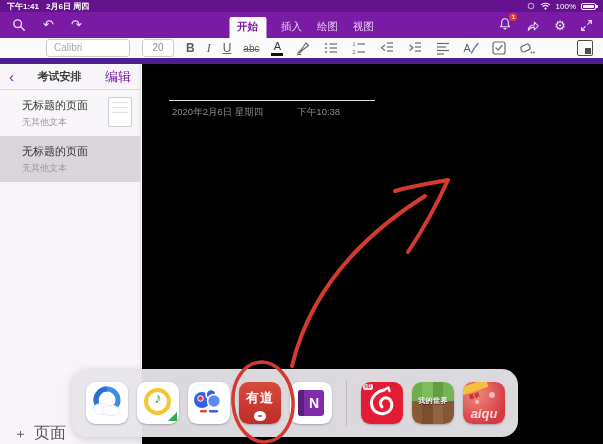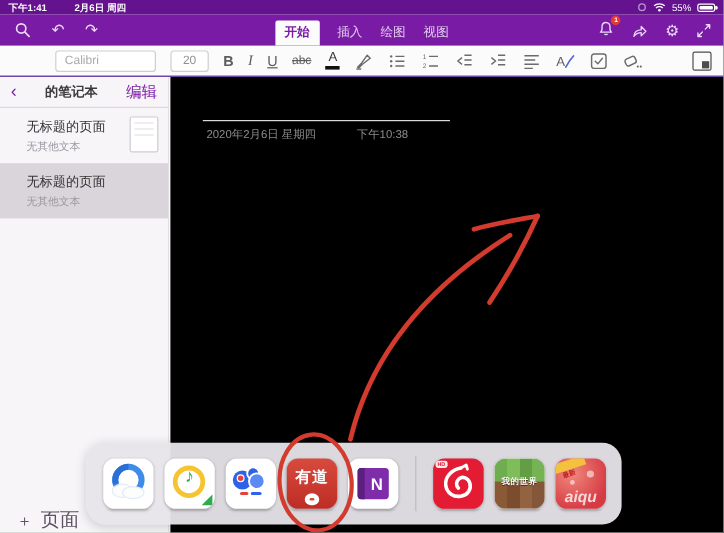--- a/index.html
+++ b/index.html
@@ -4,41 +4,41 @@
 <style>
   * { margin:0; padding:0; box-sizing:border-box; }
   body { background:#888; font-family:"Liberation Sans", sans-serif; }
   .screen { position:relative; width:603px; height:444px; background:#fff; overflow:hidden;
             font-family:"Liberation Sans", sans-serif; }
 
   
   .statusbar { position:absolute; top:0; left:0; right:0; height:12px; background:#65128f;
     color:#fff; font-size:8px; display:flex; align-items:center; justify-content:space-between;
     padding:0 7px; z-index:10; }
-  .sb-left { display:flex; gap:23px; font-weight:bold; }
+  .sb-left { display:flex; gap:7px; font-weight:bold; }
   .sb-right { display:flex; gap:5px; align-items:center; }
   .battery { width:15px; height:7px; border:1px solid #fff; border-radius:2px; position:relative; }
   .battery i { position:absolute; inset:1px; background:#fff; border-radius:1px; }
   .battery em { position:absolute; right:-3px; top:1.5px; width:2px; height:3px; background:#fff; border-radius:0 1px 1px 0; }
 
   
   .toolbar { position:absolute; top:12px; left:0; right:0; height:26px; background:#7a1ba6; z-index:9; }
   .tb-left { position:absolute; left:12px; top:6px; display:flex; gap:17px; align-items:center; }
   .tb-right { position:absolute; right:10px; top:5px; display:flex; gap:14px; align-items:center; }
   .tb-btn { color:#ecdaf6; font-size:13px; line-height:14px; cursor:pointer; position:relative; }
   .nb-title { position:absolute; top:2px; left:0; right:0; text-align:center; font-size:8px; color:#e6d2f2; }
   .tabs { position:absolute; bottom:0; left:50%; transform:translateX(-50%); display:flex; align-items:flex-end; gap:15px; }
   .tab { color:#e3cdf0; font-size:10.5px; padding-bottom:4px; cursor:pointer; white-space:nowrap; }
   .tab.active { background:#fcfbfc; color:#7a1ba6; font-weight:bold; padding:3px 8px 4px; border-radius:2px 2px 0 0; }
   .badge { position:absolute; top:-4px; right:-5px; min-width:8px; height:8px; background:#e33b30; border-radius:50%;
            color:#fff; font-size:5.5px; line-height:8px; text-align:center; font-weight:bold; }
 
   
   .formatbar { position:absolute; top:38px; left:0; right:0; height:26px; background:#fcfbfc;
-    border-bottom:1px solid #4c1d95; display:flex; align-items:center; gap:12px; padding-left:46px; z-index:8; }
+    border-bottom:6px solid #4c1d95; display:flex; align-items:center; gap:12px; padding-left:46px; z-index:8; }
   .ff-box { width:84px; height:18px; border:1px solid #cfcfcf; border-radius:3px; color:#a9a9a9;
     font-size:10px; line-height:16px; padding-left:7px; background:#fff; }
   .fs-box { width:32px; height:18px; border:1px solid #cfcfcf; border-radius:3px; color:#8f8f8f;
     font-size:10px; line-height:16px; text-align:center; background:#fff; }
   .fmt-letter { color:#5d5d5d; font-size:12px; cursor:pointer; }
   .fmt-b { font-weight:bold; }
   .fmt-i { font-style:italic; font-family:"Liberation Serif", serif; }
   .fmt-u { text-decoration:underline; }
   .fmt-s { text-decoration:line-through; font-size:10px; }
   .fontcolor { display:flex; flex-direction:column; align-items:center; cursor:pointer; }
@@ -135,21 +135,21 @@
     </div>
     <div class="sb-right">
       <svg width="8" height="8" viewBox="0 0 10 10" style="opacity:.55">
         <circle cx="5" cy="5" r="3.4" fill="none" stroke="#fff" stroke-width="1.4"></circle>
       </svg>
       <svg width="11" height="8" viewBox="0 0 12 9">
         <path d="M1 3.2 C3.8 0.8 8.2 0.8 11 3.2" fill="none" stroke="#fff" stroke-width="1.3"></path>
         <path d="M2.8 5.2 C4.6 3.6 7.4 3.6 9.2 5.2" fill="none" stroke="#fff" stroke-width="1.3"></path>
         <circle cx="6" cy="7.4" r="1.2" fill="#fff"></circle>
       </svg>
-      <span>55%</span>
+      <span>100%</span>
       <span class="battery">
           <i></i>
           <em></em>
         </span>
     </div>
   </div>
 
   <div class="toolbar">
     <div class="tb-left">
       <svg class="tb-btn" width="14" height="14" viewBox="0 0 16 16">
@@ -248,21 +248,21 @@
         <circle cx="15" cy="12.5" r="0.9" fill="#6b6b6b"></circle>
     </svg>
     <span class="sidenote">
         <i></i>
       </span>
   </div>
 
   <div class="sidebar">
     <div class="sb-header">
       <span class="sb-back">‹</span>
-      <span class="sb-title">的笔记本</span>
+      <span class="sb-title">考试安排</span>
       <span class="sb-edit">编辑</span>
     </div>
     <div class="page-item">
       <div class="pi-title">无标题的页面</div>
       <div class="pi-sub">无其他文本</div>
       <span class="thumb">
           <i></i>
           <i></i>
           <i></i>
         </span>

